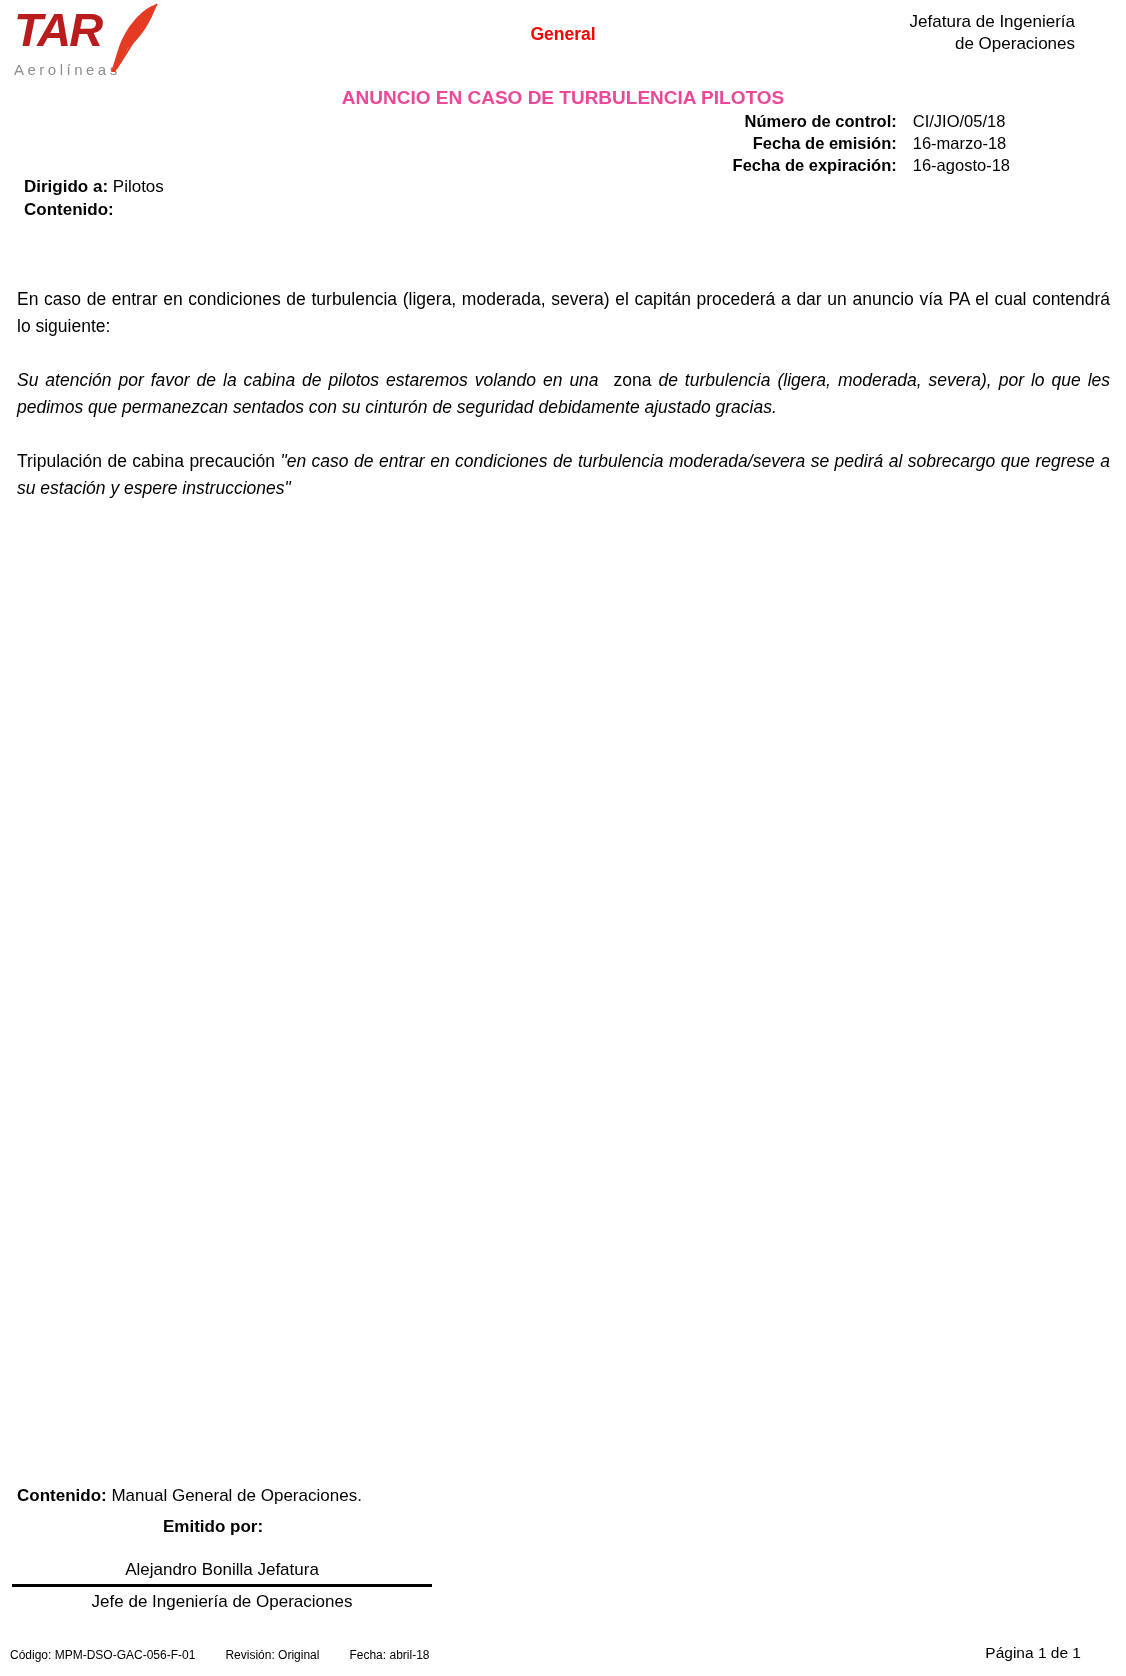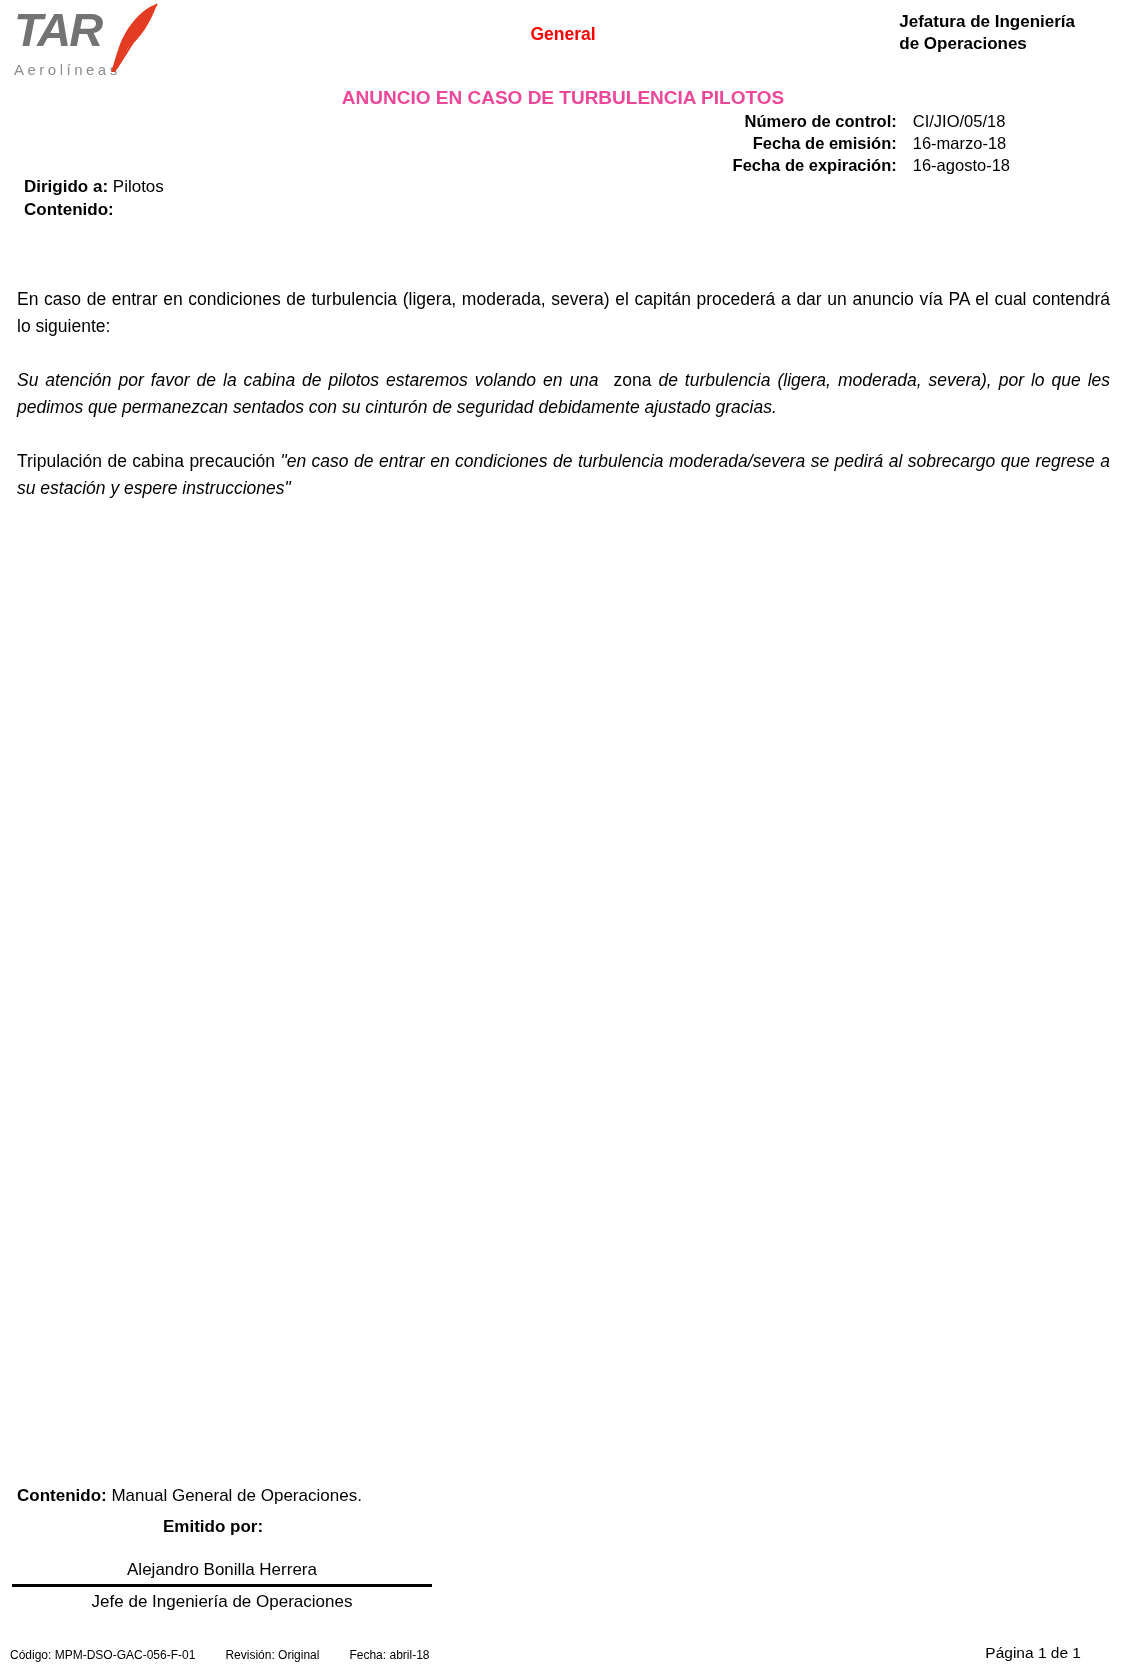--- a/index.html
+++ b/index.html
@@ -12,33 +12,33 @@
     font-family: "Liberation Sans", sans-serif;
     color: #000000;
     overflow: hidden;
   }
 
   
   .logo { position: absolute; top: 5px; left: 14px; width: 170px; }
   .logo-row { position: relative; height: 52px; }
   .logo-tar {
     font-size: 47px; font-weight: bold; font-style: italic;
-    color: #737373; letter-spacing: -2px; line-height: 50px;
+    color: #b91c1c; letter-spacing: -2px; line-height: 50px;
   }
   .logo-feather { position: absolute; left: 96px; top: -2px; }
   .logo-sub {
     font-size: 15px; color: #8b8e8f; letter-spacing: 3.5px; margin-top: 4px;
   }
   .circular {
     position: absolute; top: 24px; left: 0; width: 100%;
     text-align: center; color: #ff0000; font-weight: bold; font-size: 17.5px;
   }
   .dept {
     position: absolute; top: 11px; right: 51px;
-    text-align: left; font-weight: bold; font-size: 17px; line-height: 22px;
+    text-align: right; font-weight: normal; font-size: 17px; line-height: 22px;
   }
 
   
   .doc-title {
     position: absolute; top: 87px; left: 0; width: 100%;
     text-align: center; color: #ec4899; font-weight: bold; font-size: 19px;
   }
   .control { position: absolute; top: 110px; right: 116px; border-collapse: collapse; }
   .control td { padding: 0; font-size: 16.5px; line-height: 22px; white-space: nowrap; }
   .control .lbl { font-weight: bold; text-align: right; }
@@ -123,21 +123,21 @@
     <p>En caso de entrar en condiciones de turbulencia (ligera, moderada, severa) el capitán procederá a dar un anuncio vía PA el cual contendrá lo siguiente:</p>
     <p class="italic"><span>Su atención por favor de la cabina de pilotos estaremos volando en una </span><span class="upright">zona</span><span> de turbulencia (ligera, moderada, severa), por lo que les pedimos que permanezcan sentados con su cinturón de seguridad debidamente ajustado gracias.</span></p>
     <p><span>Tripulación de cabina precaución </span><span class="italic">"en caso de entrar en condiciones de turbulencia moderada/severa se pedirá al sobrecargo que regrese a su estación y espere instrucciones"</span></p>
   </div>
 
   <div class="reference"><span class="b">Contenido:</span><span> Manual General de Operaciones.</span></div>
 
   <div class="issued">Emitido por:</div>
 
   <div class="signature">
-    <div class="sig-name">Alejandro Bonilla Herrera</div>
+    <div class="sig-name">Alejandro Bonilla Jefatura</div>
     <div class="sig-title">Jefe de Ingeniería de Operaciones</div>
   </div>
 
   <div class="footer-left">
     <span class="f-item">Código: MPM-DSO-GAC-056-F-01</span><span class="f-item">Revisión: Original</span><span class="f-item">Fecha: abril-18</span>
   </div>
   <div class="footer-right">Página 1 de 1</div>
 
 </div>
 

